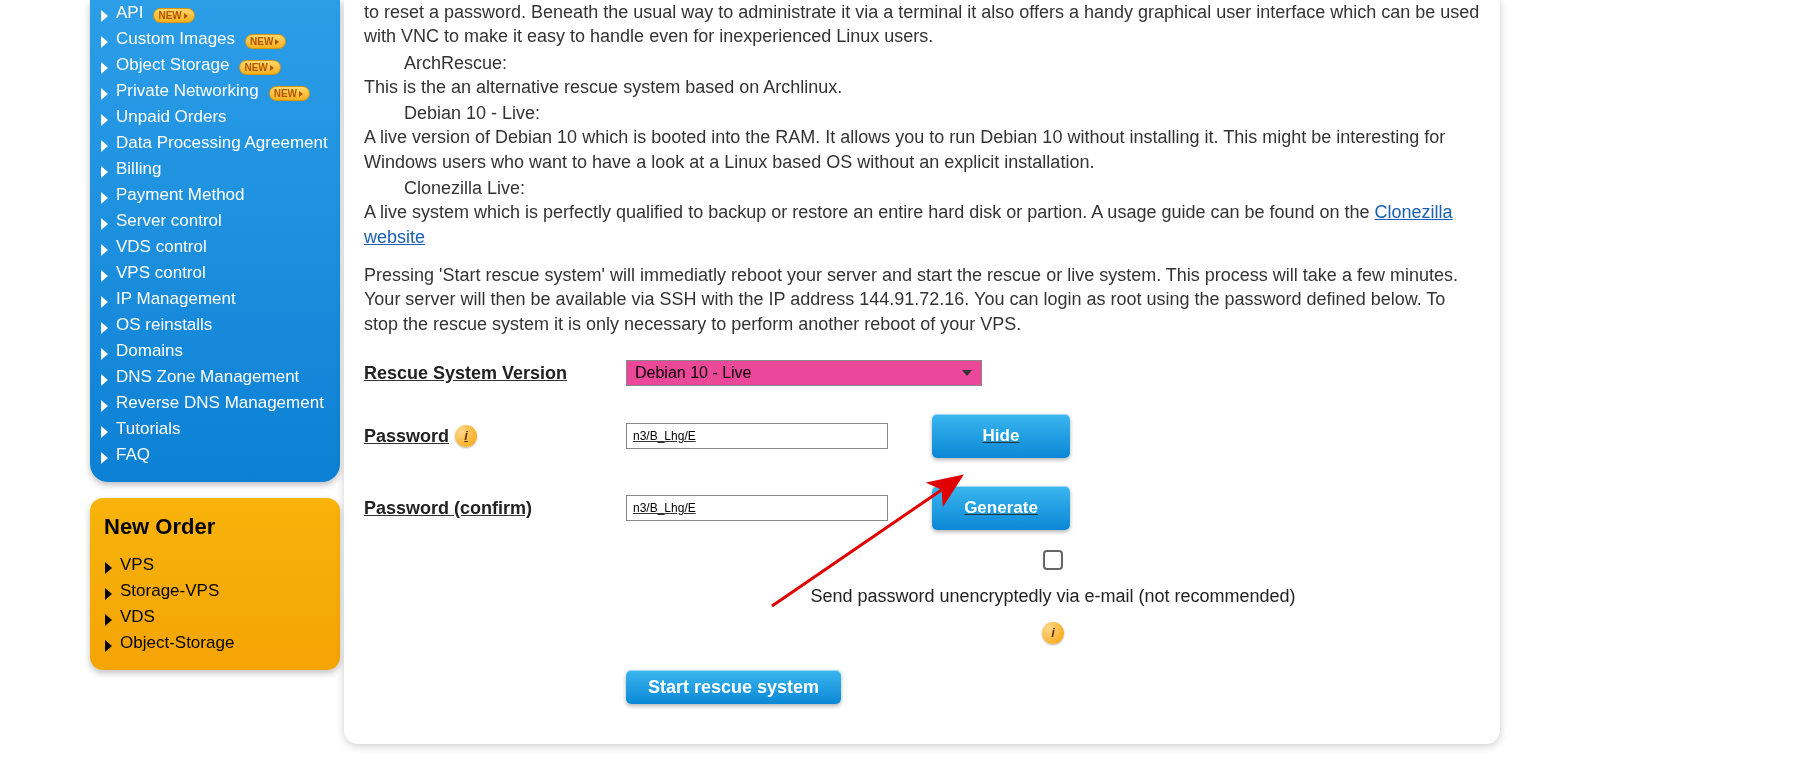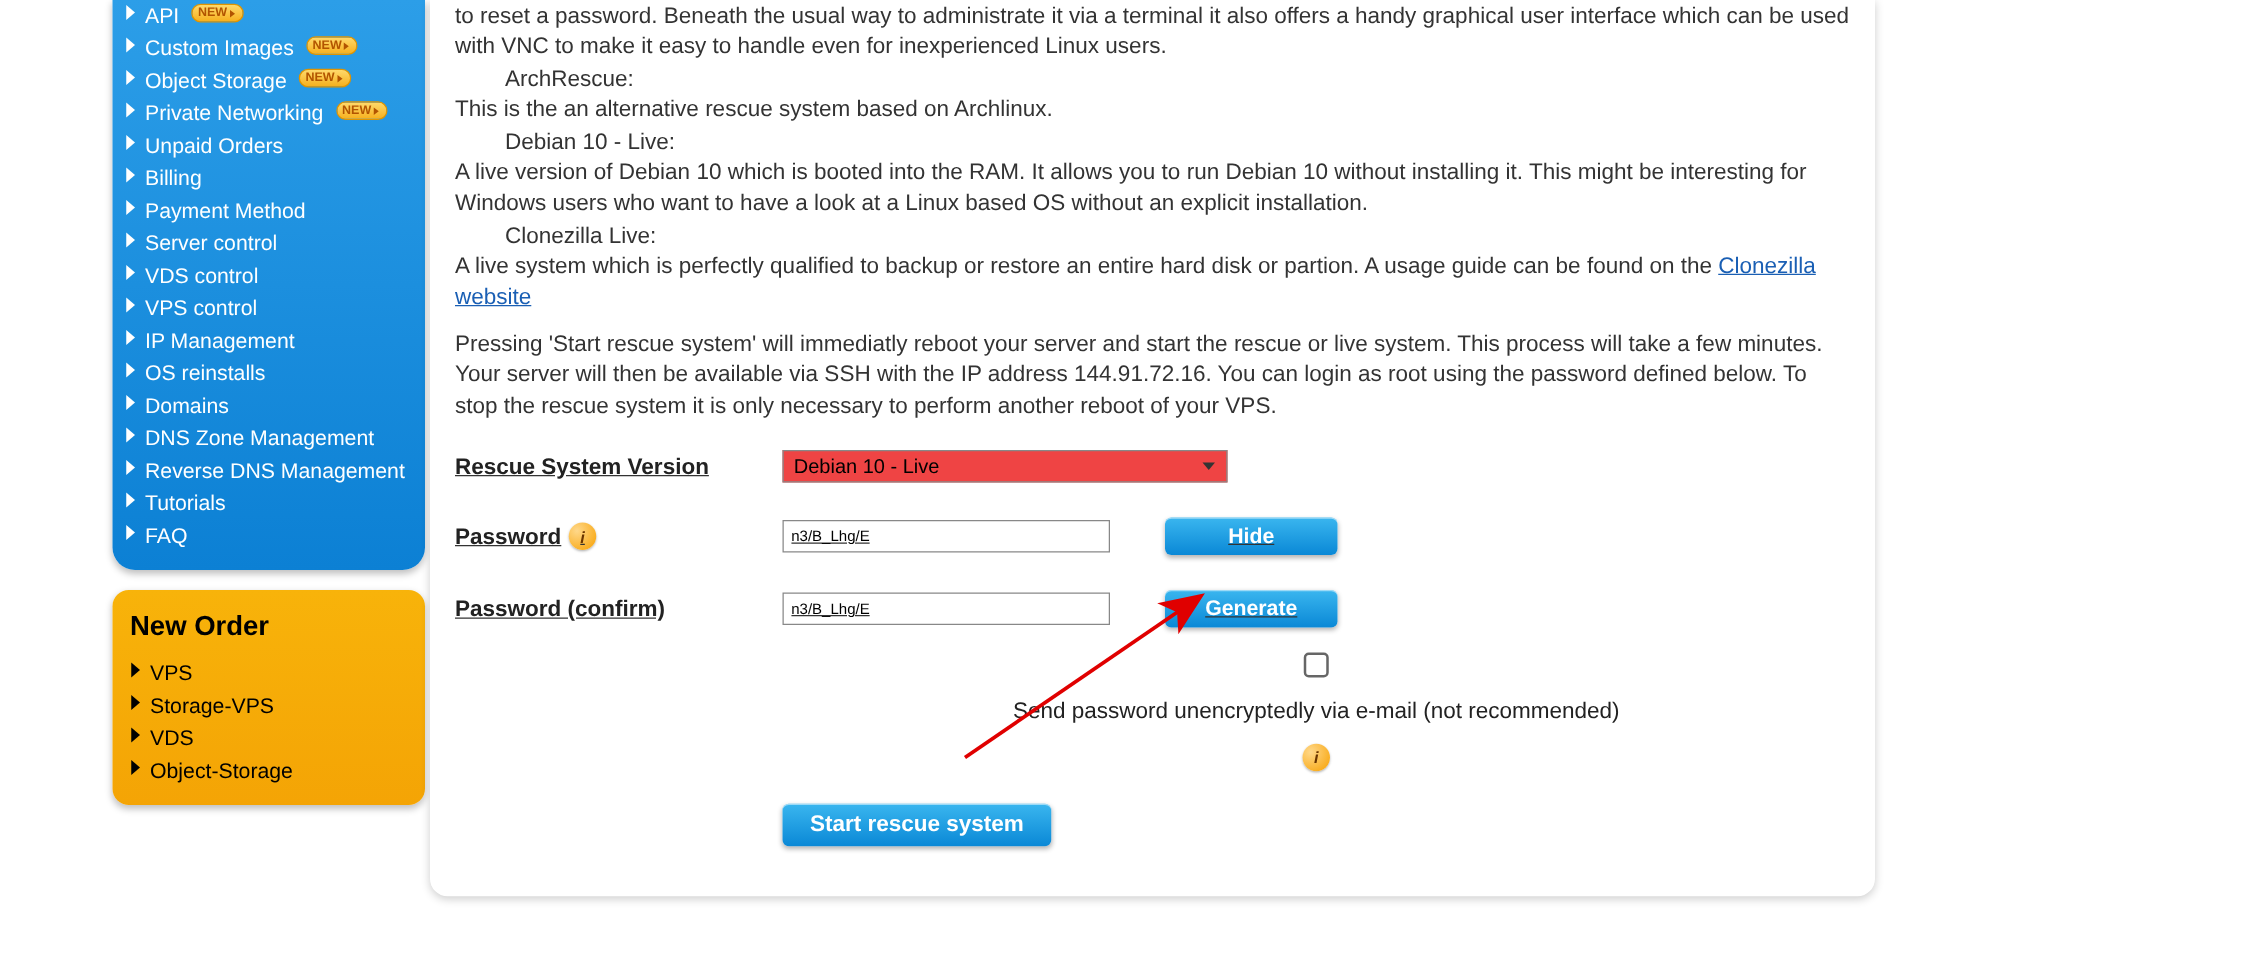--- a/index.html
+++ b/index.html
@@ -36,21 +36,21 @@
     box-shadow: 0 3px 6px rgba(0,0,0,0.25);
   }
   .sidebar-title {
     color: #000;
     font-size: 22px;
     font-weight: bold;
     padding: 4px 10px 12px 10px;
   }
   .sidebar-item {
     display: flex;
-    align-items: flex-start;
+    align-items: flex-end;
     gap: 6px;
     padding: 3px 8px 3px 10px;
     cursor: pointer;
     color: #fff;
     font-size: 17px;
   }
   .sidebar-box-orange .sidebar-item {
     color: #000;
   }
   .chevron {
@@ -109,21 +109,21 @@
     font-size: 18px;
     color: #222;
     display: flex;
     align-items: center;
     gap: 6px;
   }
   .select-box {
     width: 356px;
     height: 26px;
     border: 1px solid #888;
-    background: #ef4444;
+    background: #ec4899;
     font-size: 16px;
     padding: 1px 22px 1px 8px;
     appearance: none;
     position: relative;
   }
   .select-wrap {
     position: relative;
     width: 356px;
   }
   .select-wrap::after {
@@ -141,21 +141,21 @@
     width: 262px;
     height: 26px;
     border: 1px solid #888;
     font-size: 12px;
     padding: 1px 6px;
   }
   .btn {
     display: inline-flex;
     align-items: center;
     justify-content: center;
-    height: 30px;
+    height: 44px;
     padding: 0 28px;
     background: linear-gradient(to bottom, #3ab6ef, #0a88d6);
     color: #fff;
     font-size: 17px;
     font-weight: bold;
     border: none;
     border-radius: 5px;
     box-shadow: 0 2px 4px rgba(0,0,0,0.3), inset 0 1px 0 rgba(255,255,255,0.5);
     cursor: pointer;
     margin-left: 44px;
@@ -243,20 +243,26 @@
               <path d="M1 1 L8 7 L1 13 Z"></path>
             </svg>
             <span>Private Networking</span>
             <span class="new-badge">NEW</span>
           </div>
           <div class="sidebar-item">
             <svg class="chevron" viewBox="0 0 10 14">
               <path d="M1 1 L8 7 L1 13 Z"></path>
             </svg>
             <span>Unpaid Orders</span>
+          </div>
+          <div class="sidebar-item">
+            <svg class="chevron" viewBox="0 0 10 14">
+              <path d="M1 1 L8 7 L1 13 Z"></path>
+            </svg>
+            <span>Data Processing Agreement</span>
           </div>
           <div class="sidebar-item">
             <svg class="chevron" viewBox="0 0 10 14">
               <path d="M1 1 L8 7 L1 13 Z"></path>
             </svg>
             <span>Billing</span>
           </div>
           <div class="sidebar-item">
             <svg class="chevron" viewBox="0 0 10 14">
               <path d="M1 1 L8 7 L1 13 Z"></path>

